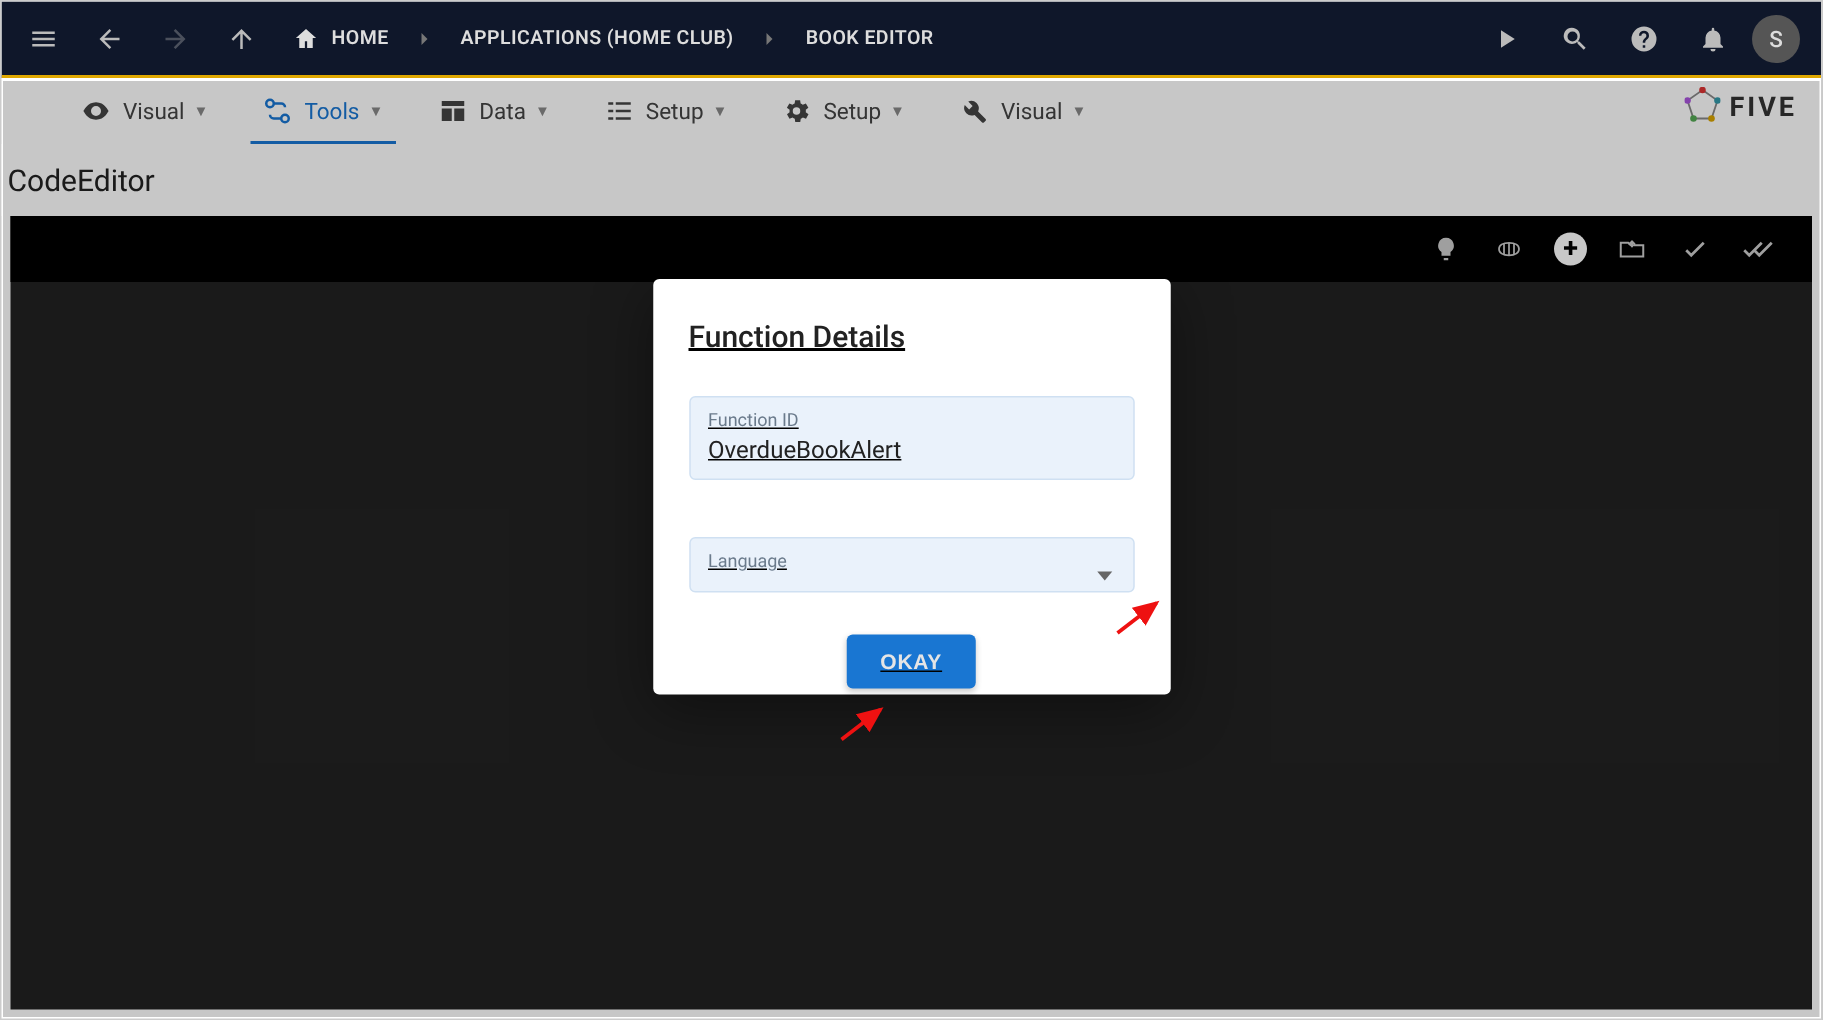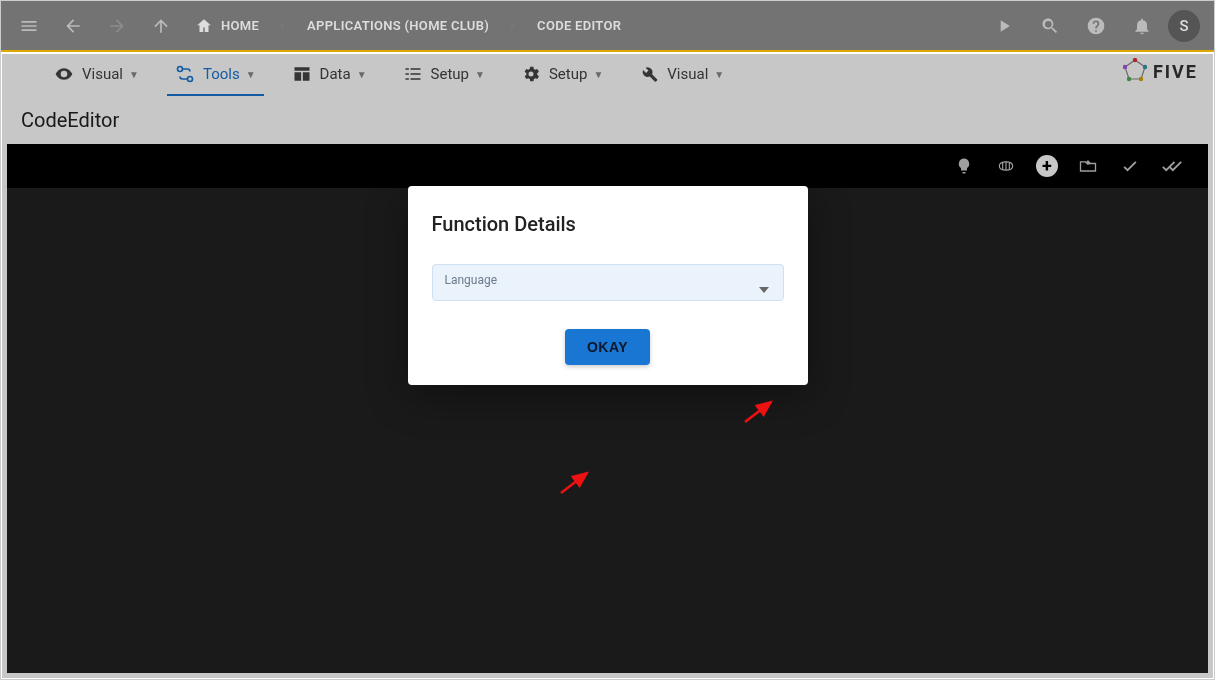--- a/index.html
+++ b/index.html
@@ -2,21 +2,21 @@
 <html><head>
 <meta charset="utf-8">
 <style>
   * { box-sizing: border-box; margin: 0; padding: 0; }
   html, body { width: 1215px; height: 680px; font-family: "Segoe UI", Roboto, Arial, sans-serif; background: #fff; overflow: hidden; }
   body { position: relative; border: 1px solid #ccc; }
 
   
   .topbar {
     height: 51px;
-    background: #737373;
+    background: #0f172a;
     display: flex;
     align-items: center;
     padding: 0 8px;
     color: #ccc;
     border-bottom: 2px solid #e0a800;
   }
   .topbar .left { display: flex; align-items: center; gap: 4px; }
   .topbar .icnbtn {
     width: 40px; height: 40px; display: flex; align-items: center; justify-content: center;
     color: #bbb; cursor: pointer; border-radius: 4px;
@@ -49,21 +49,21 @@
     content: ""; position: absolute; left: 10px; right: 10px; bottom: 0;
     height: 2px; background: #1976d2;
   }
   .brand {
     position: absolute; right: 16px; top: 6px; display: flex; align-items: flex-end; gap: 6px;
     font-weight: 700; font-size: 18px; letter-spacing: 2px; color: #333;
   }
 
   
   .pagetitle {
-    height: 48px; display: flex; align-items: center; padding: 0 20px;
+    height: 48px; display: flex; align-items: center; padding: 0 4px;
     font-size: 20px; color: #222; background: #fff;
   }
 
   
   .editor-outer { padding: 0 6px 6px 6px; height: calc(100% - 51px - 44px - 48px); }
   .editor {
     background: #222; height: 100%; display: flex; flex-direction: column;
   }
   .editor-toolbar {
     height: 44px; background: #000; display: flex; justify-content: flex-end; align-items: center;
@@ -74,37 +74,38 @@
 
   
   .scrim {
     position: absolute; left: 1px; right: 1px; top: 53px; bottom: 1px;
     background: rgba(0,0,0,0.22);
   }
 
   
   .modal {
     position: absolute; top: 185px; left: 50%; transform: translateX(-50%);
-    width: 400px; background: #fff; border-radius: 4px; padding: 26px 24px 20px 24px;
+    width: 345px; background: #fff; border-radius: 4px; padding: 26px 24px 4px 24px;
     box-shadow: 0 10px 40px rgba(0,0,0,0.4);
+    text-decoration: underline;
   }
   .modal h2 { font-size: 20px; font-weight: 500; color: #222; margin-bottom: 28px; }
   .field {
     background: #eaf2fb; border: 1px solid #cfe0f2; border-radius: 4px;
     padding: 8px 12px 10px 12px; margin-bottom: 38px; position: relative;
   }
   .field .flabel { font-size: 12px; color: #6b7b8c; margin-bottom: 3px; }
   .field .fval { font-size: 16px; color: #222; }
   .field .fdrop {
     position: absolute; right: 14px; top: 22px; width: 0; height: 0;
     border-left: 5px solid transparent; border-right: 5px solid transparent; border-top: 6px solid #666;
   }
   .modal .actions { display: flex; justify-content: center; }
   .okbtn {
-    background: #1976d2; color: #0f172a; border: none; border-radius: 4px;
+    background: #1976d2; color: #e5e5e5; border: none; border-radius: 4px;
     padding: 10px 22px; font-size: 14px; font-weight: 600; letter-spacing: 0.5px; cursor: pointer;
     box-shadow: 0 2px 4px rgba(0,0,0,0.2);
   }
 
   
   .arrow {
     position: absolute; pointer-events: none;
   }
 
   svg { display: block; }
@@ -150,21 +151,21 @@
     </span>
     <div class="crumb">
       <span>APPLICATIONS (HOME CLUB)</span>
     </div>
     <span class="chev">
       <svg width="16" height="16" viewBox="0 0 24 24" fill="currentColor">
           <path d="M9 6l6 6-6 6z"></path>
         </svg>
     </span>
     <div class="crumb">
-      <span>CODE EDITOR</span>
+      <span>BOOK EDITOR</span>
     </div>
   </div>
 
   <div class="spacer"></div>
 
   <div class="right">
     <div class="icnbtn">
       <svg width="20" height="20" viewBox="0 0 24 24" fill="currentColor">
           <path d="M8 5v14l11-7z"></path>
         </svg>
@@ -299,20 +300,24 @@
       </div>
     </div>
   </div>
 </div>
 
 <div class="scrim"></div>
 
 <div class="modal">
   <h2>Function Details</h2>
 
+  <div class="field">
+    <div class="flabel">Function ID</div>
+    <div class="fval">OverdueBookAlert</div>
+  </div>
 
   <div class="field" style="margin-bottom:28px;">
     <div class="flabel">Language</div>
     <div class="fdrop"></div>
   </div>
 
   <div class="actions">
     <button class="okbtn">
       <span>OKAY</span>
     </button>

